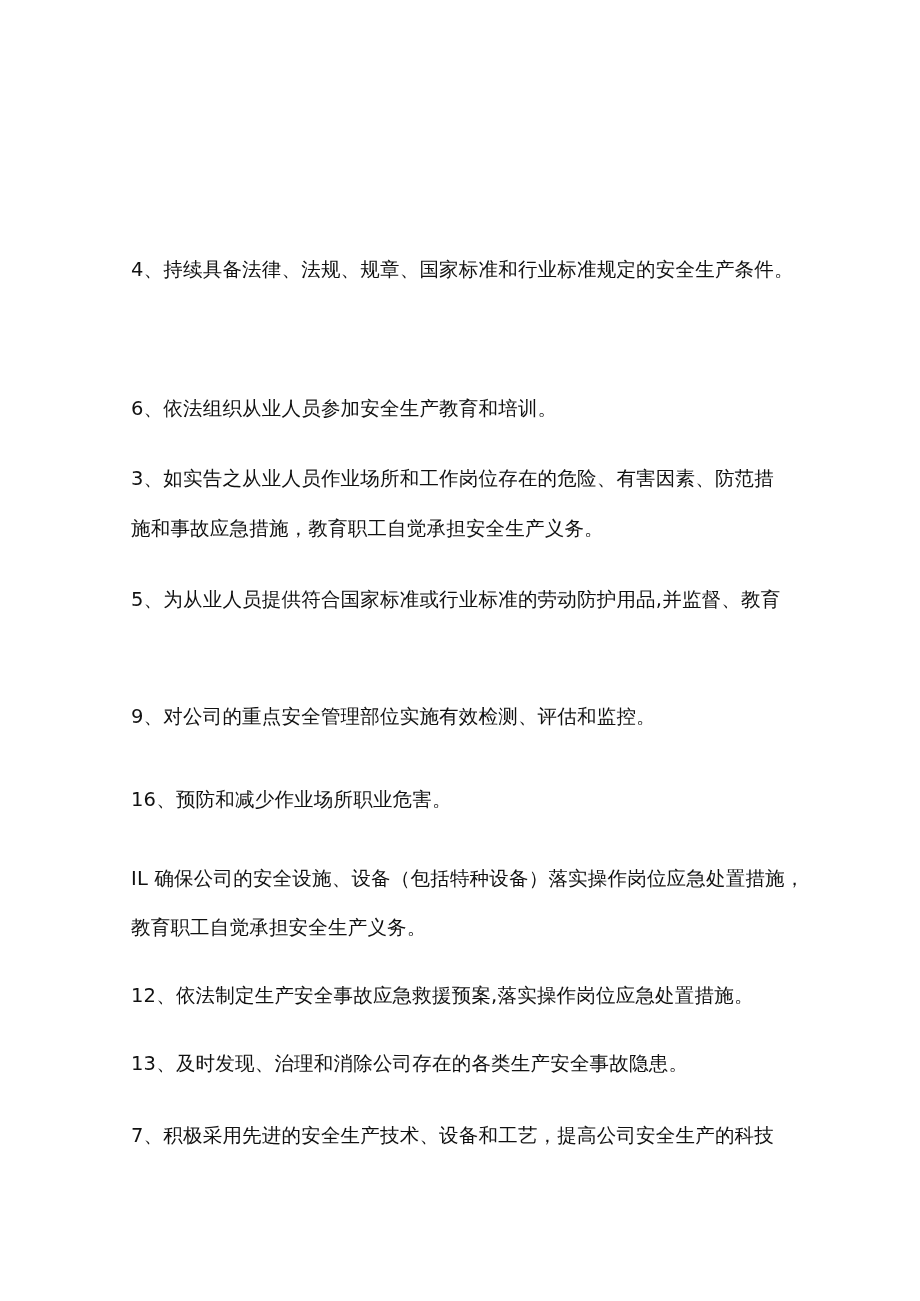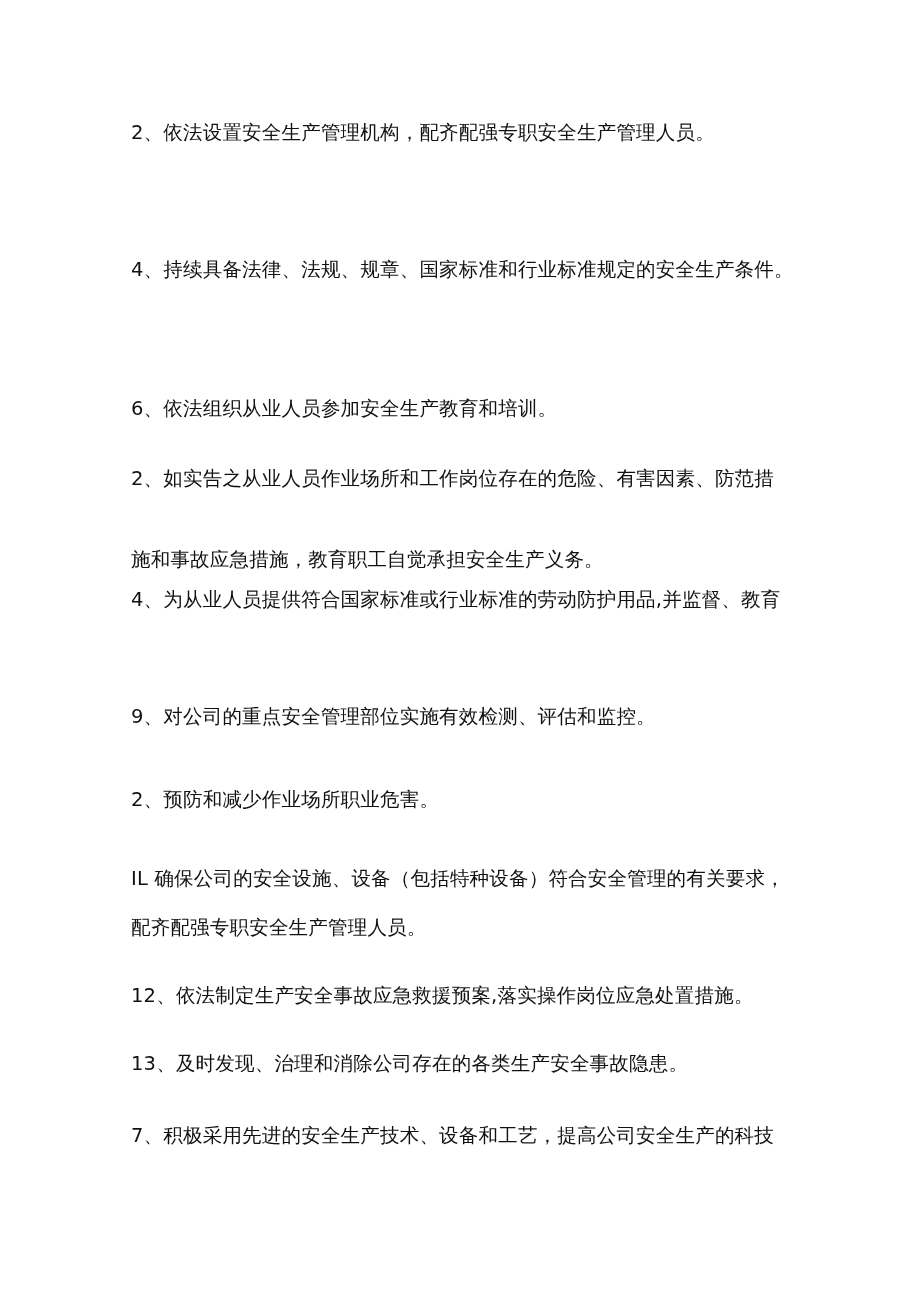--- a/index.html
+++ b/index.html
@@ -29,26 +29,25 @@
       font-size: 19.5px;
       line-height: 28px;
       white-space: nowrap;
       letter-spacing: 0.2px;
     }
   </style>
 </head>
 <body>
 
 <div class="page">
-  <div class="line" style="top:119px">2、依法设置安全生产管理机构，配齐配强专职安全生产管理人员。</div>
   <div class="line" style="top:256px">4、持续具备法律、法规、规章、国家标准和行业标准规定的安全生产条件。</div>
   <div class="line" style="top:395px">6、依法组织从业人员参加安全生产教育和培训。</div>
-  <div class="line" style="top:465px">2、如实告之从业人员作业场所和工作岗位存在的危险、有害因素、防范措</div>
-  <div class="line" style="top:546px">施和事故应急措施，教育职工自觉承担安全生产义务。</div>
-  <div class="line" style="top:586px">4、为从业人员提供符合国家标准或行业标准的劳动防护用品,并监督、教育</div>
+  <div class="line" style="top:465px">3、如实告之从业人员作业场所和工作岗位存在的危险、有害因素、防范措</div>
+  <div class="line" style="top:515px">施和事故应急措施，教育职工自觉承担安全生产义务。</div>
+  <div class="line" style="top:586px">5、为从业人员提供符合国家标准或行业标准的劳动防护用品,并监督、教育</div>
   <div class="line" style="top:703px">9、对公司的重点安全管理部位实施有效检测、评估和监控。</div>
-  <div class="line" style="top:786px">2、预防和减少作业场所职业危害。</div>
-  <div class="line" style="top:865px">IL 确保公司的安全设施、设备（包括特种设备）符合安全管理的有关要求，</div>
-  <div class="line" style="top:914px">配齐配强专职安全生产管理人员。</div>
+  <div class="line" style="top:786px">16、预防和减少作业场所职业危害。</div>
+  <div class="line" style="top:865px">IL 确保公司的安全设施、设备（包括特种设备）落实操作岗位应急处置措施，</div>
+  <div class="line" style="top:914px">教育职工自觉承担安全生产义务。</div>
   <div class="line" style="top:982px">12、依法制定生产安全事故应急救援预案,落实操作岗位应急处置措施。</div>
   <div class="line" style="top:1050px">13、及时发现、治理和消除公司存在的各类生产安全事故隐患。</div>
   <div class="line" style="top:1122px">7、积极采用先进的安全生产技术、设备和工艺，提高公司安全生产的科技</div>
 </div>
 
 </body></html>

